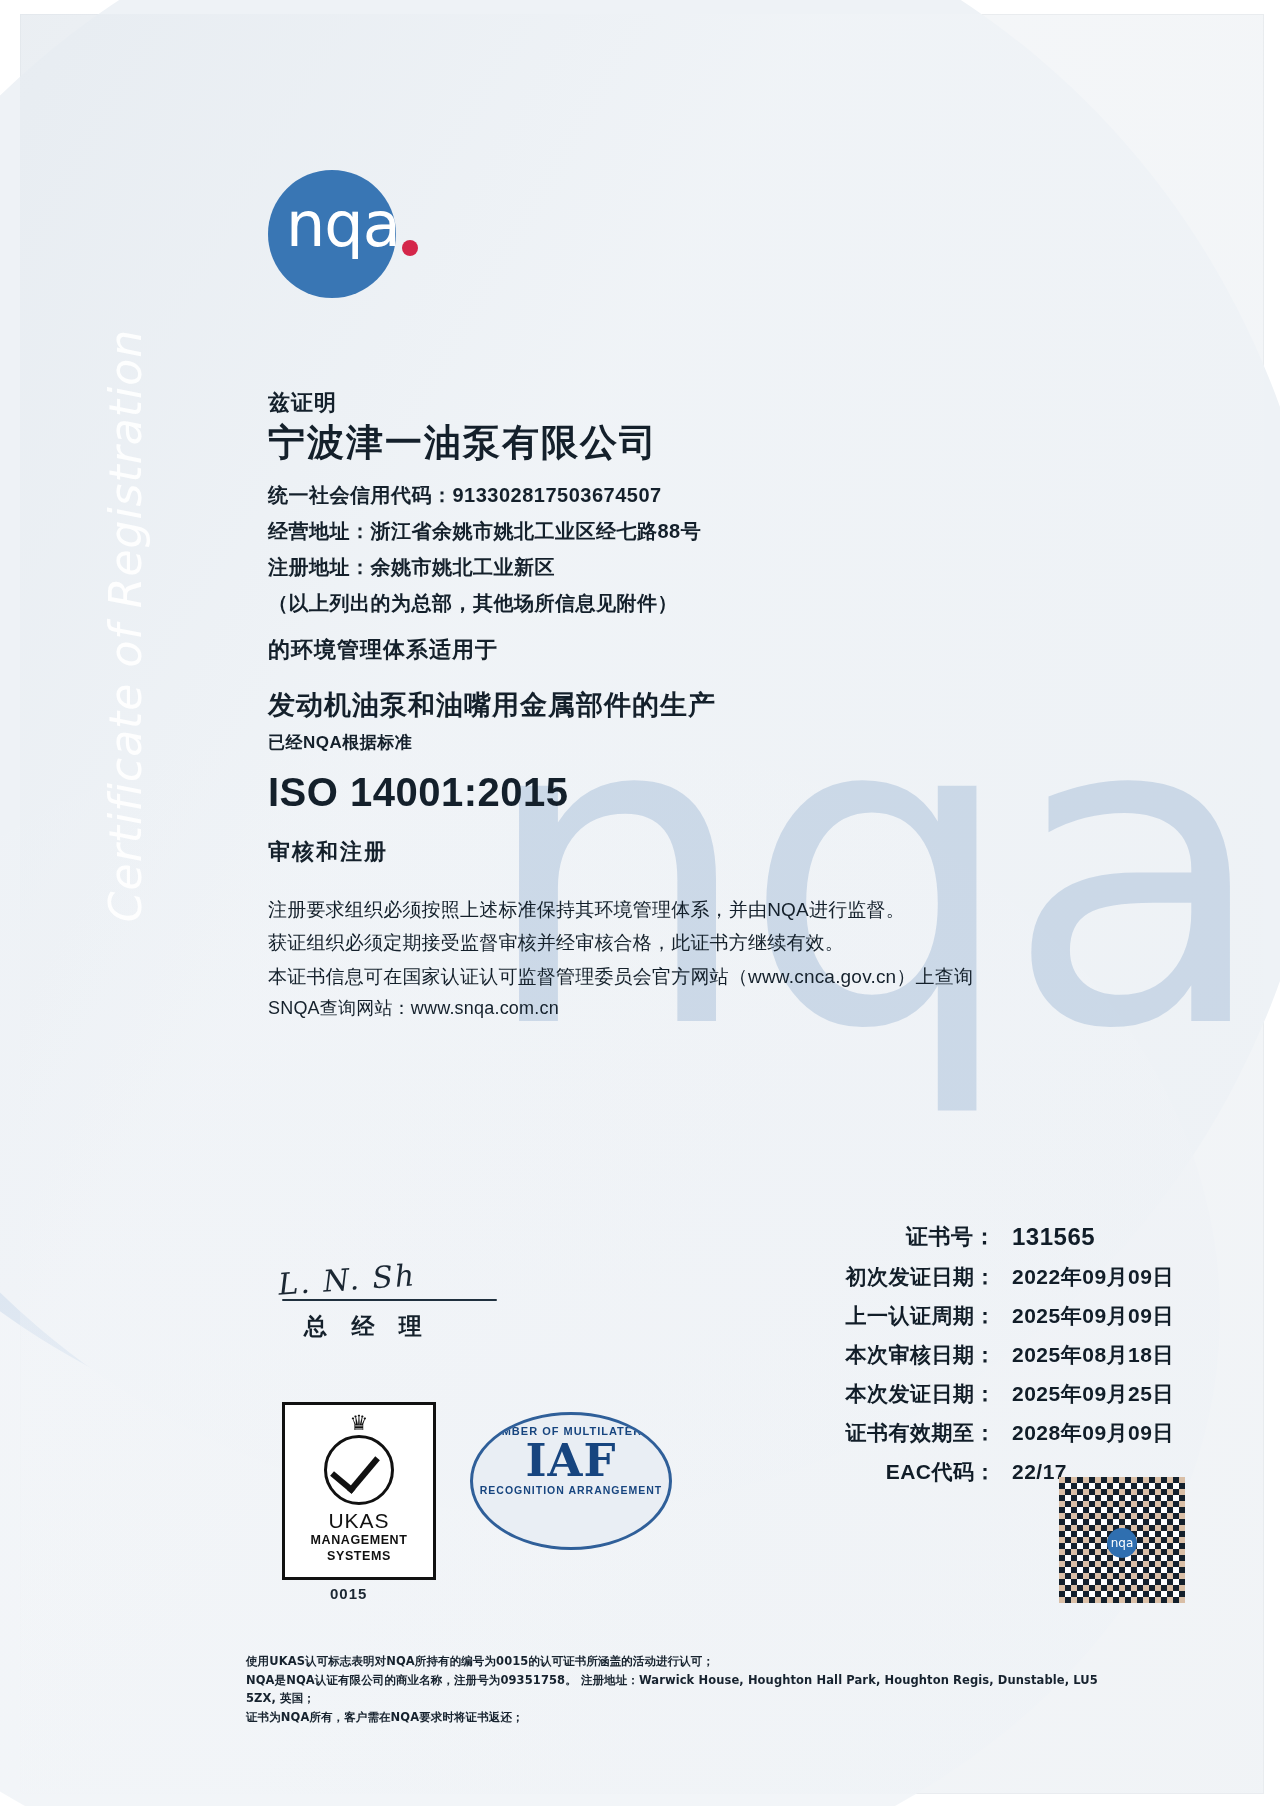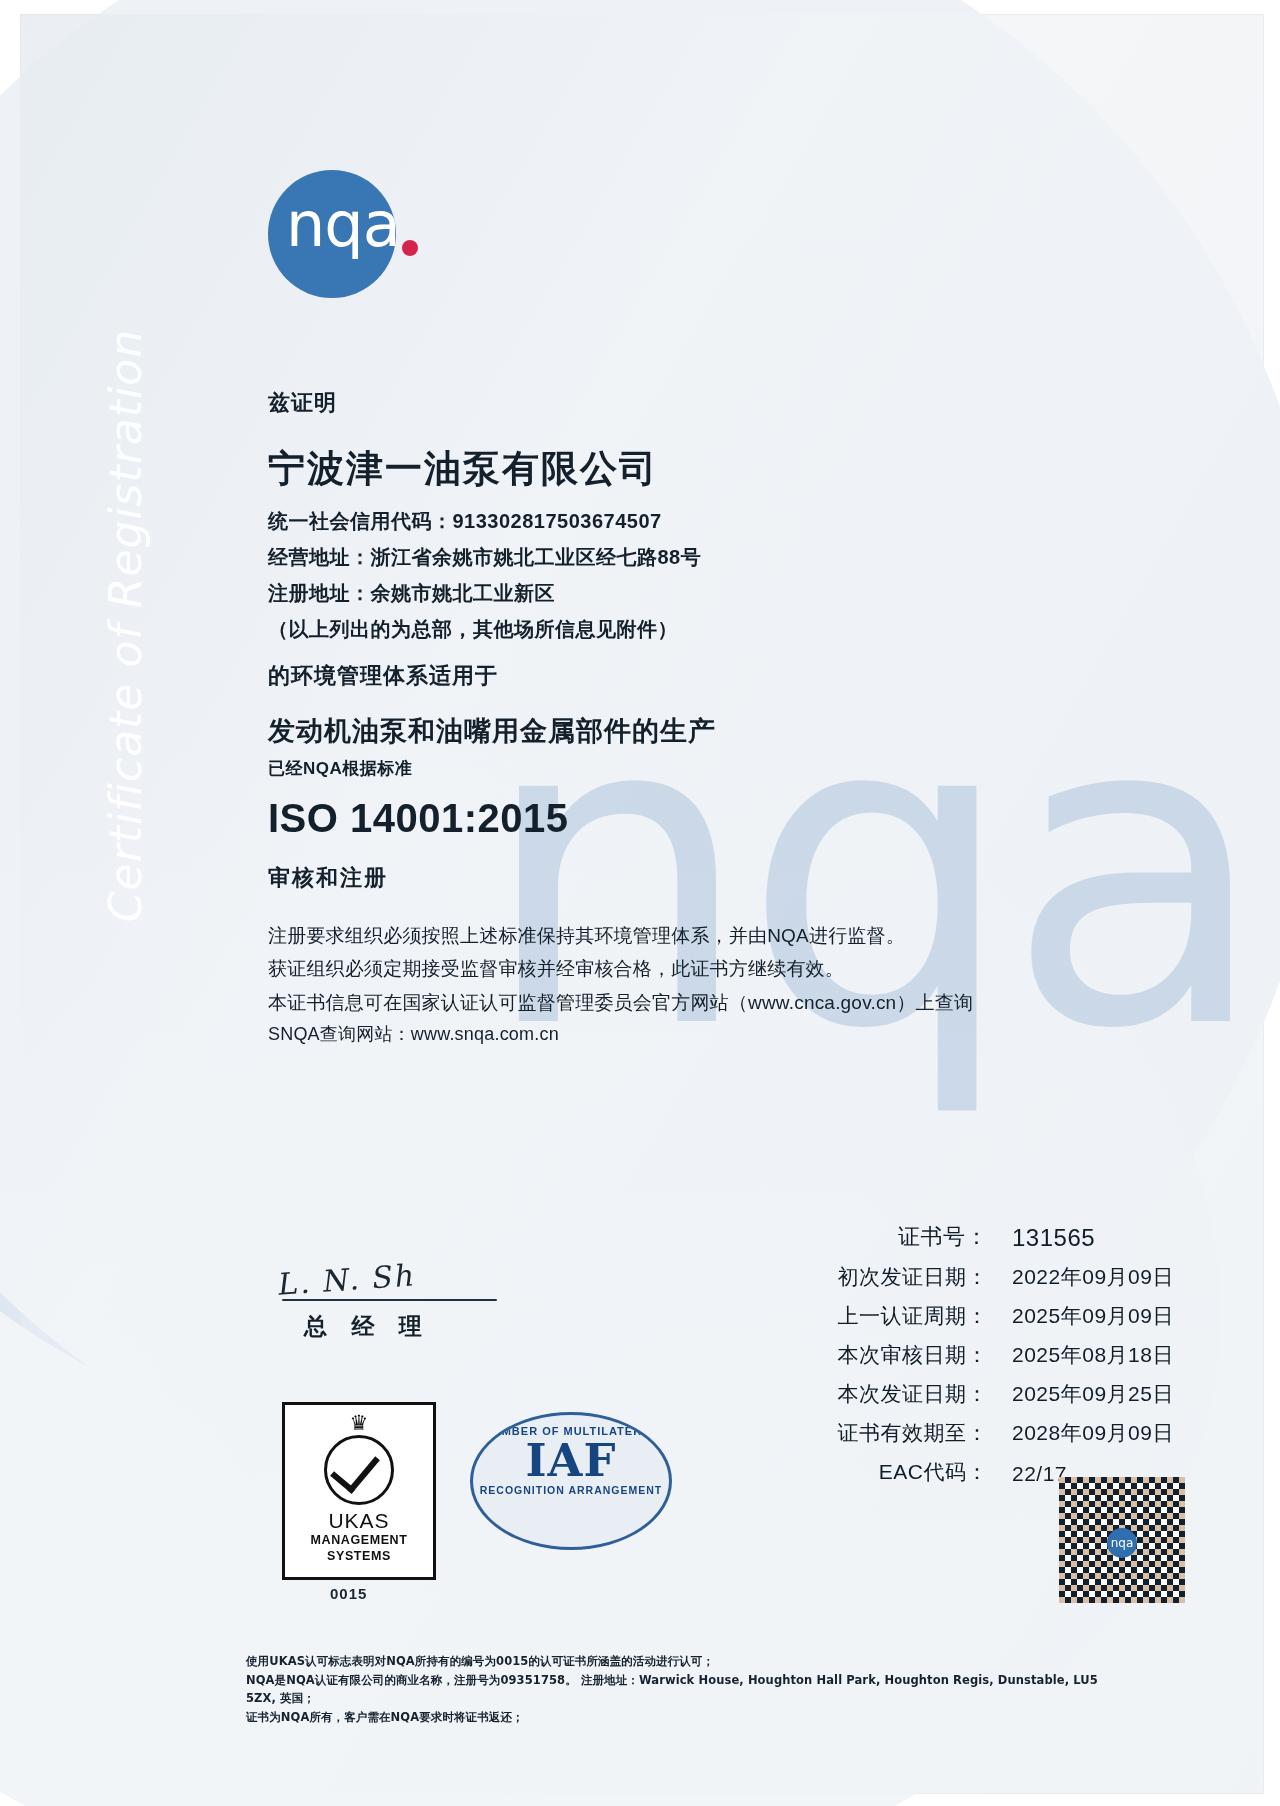--- a/index.html
+++ b/index.html
@@ -133,21 +133,20 @@
   .body {
     position: absolute;
     left: 268px;
     top: 388px;
     width: 800px;
     color: #14202b;
   }
   .lead {
     font-size: 22px;
     font-weight: 700;
-    margin-bottom: 26px;
     letter-spacing: 1px;
   }
   .company {
     font-size: 37px;
     font-weight: 700;
     letter-spacing: 2px;
     margin-bottom: 14px;
   }
   .meta-line {
     font-size: 20px;
@@ -235,26 +234,25 @@
   .data {
     position: absolute;
     right: 72px;
     top: 1222px;
     width: 460px;
     color: #111d28;
   }
   .data-row {
     display: flex;
     justify-content: flex-end;
-    align-items: flex-end;
+    align-items: center;
     margin-bottom: 11px;
     font-size: 21px;
-    font-weight: 400;
+    font-weight: 700;
     letter-spacing: 0.5px;
-    gap: 8px;
   }
   .data-row .k {
     text-align: right;
     white-space: nowrap;
   }
   .data-row .v {
     width: 196px;
     text-align: left;
     padding-left: 16px;
     white-space: nowrap;

